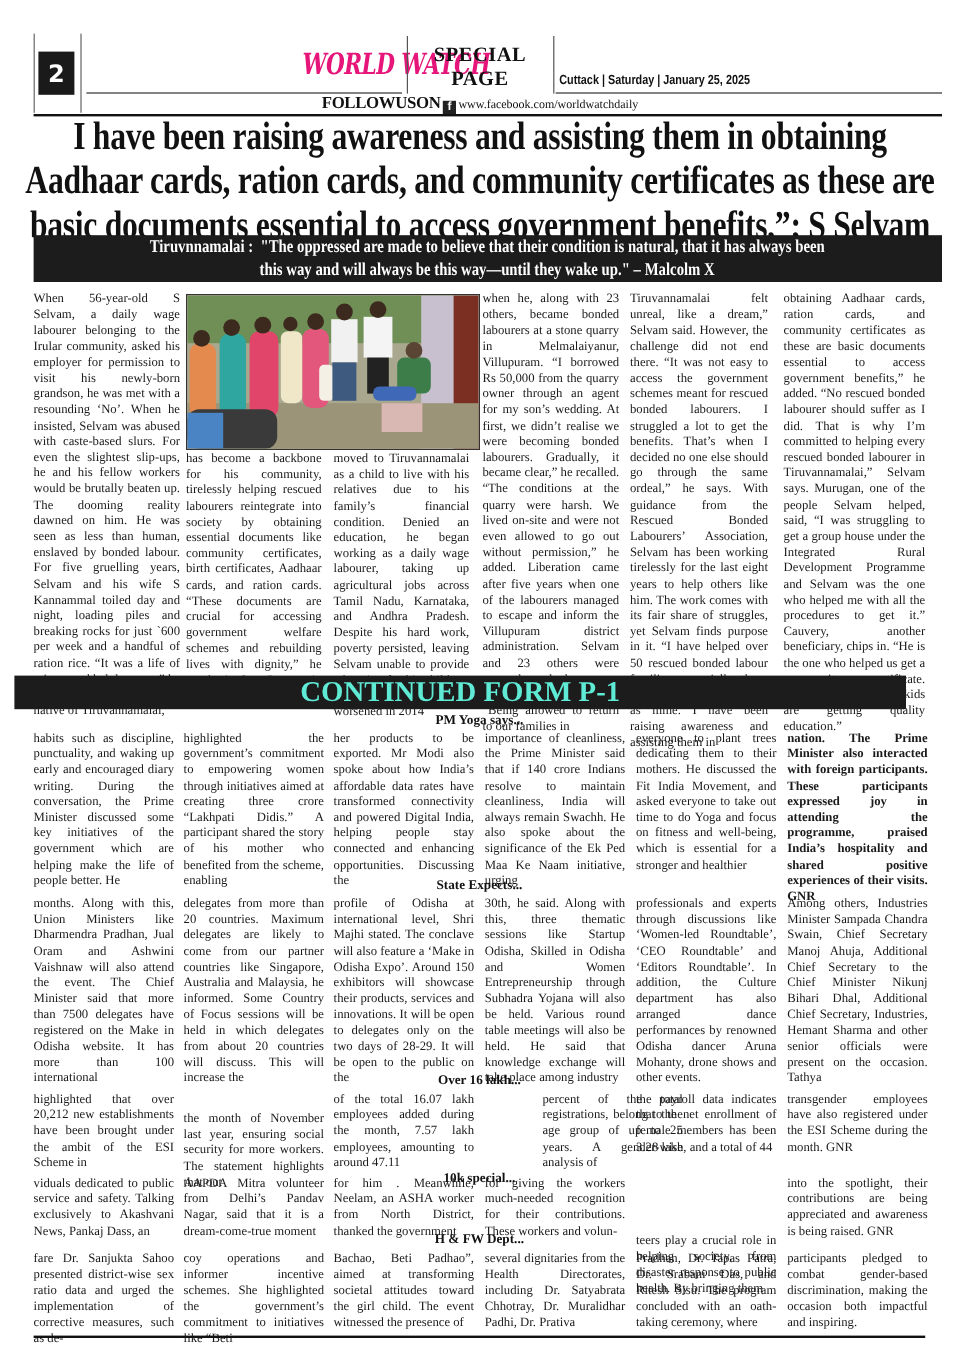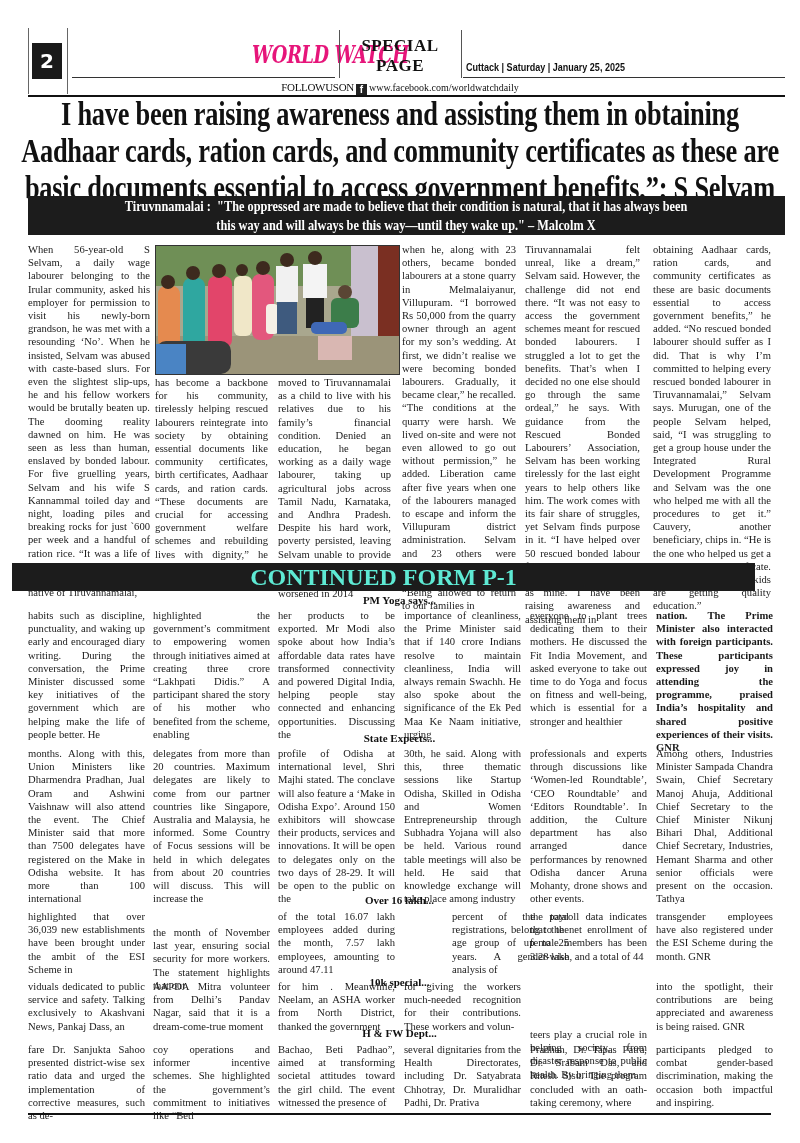--- a/index.html
+++ b/index.html
@@ -8,21 +8,21 @@
     .pagenum { position: absolute; left: 32px; top: 43px; width: 30px; height: 36px; background: #1a1a1a; color: #fff; font-family: "DejaVu Sans", sans-serif; font-weight: bold; font-size: 20px; line-height: 36px; text-align: center; }
     .pagenum-frame { position: absolute; left: 28px; top: 28px; width: 38px; height: 66px; border-left: 1px solid #666; border-right: 1px solid #666; }
     .logo { position: absolute; left: 252px; top: 40px; color: #e6157a; font-family: "DejaVu Serif", serif; font-weight: bold; font-size: 18px; letter-spacing: -0.5px; font-style: italic; transform: scaleY(1.35); transform-origin: top left; }
     .vsep1 { position: absolute; left: 339px; top: 30px; width: 1px; height: 48px; background: #555; }
     .vsep2 { position: absolute; left: 461px; top: 30px; width: 1px; height: 48px; background: #555; }
     .special { position: absolute; left: 340px; top: 36px; width: 120px; text-align: center; font-family: "Liberation Serif", serif; font-weight: bold; font-size: 17px; line-height: 20px; letter-spacing: 0.5px; }
     .dateline { position: absolute; left: 466px; top: 61px; font-family: "Liberation Sans", sans-serif; font-weight: bold; font-size: 11px; transform: scaleX(0.82); transform-origin: left; white-space: nowrap; }
     .rule-top-left { position: absolute; left: 72px; top: 77px; width: 263px; height: 1px; background: #333; }
     .rule-top-right { position: absolute; left: 463px; top: 77px; width: 322px; height: 1px; background: #333; }
     .follow { position: absolute; left: 0; top: 80px; width: 800px; text-align: center; font-family: "Liberation Serif", serif; font-size: 10px; line-height: 14px; }
-    .follow .lbl { font-size: 11px; letter-spacing: -0.3px; }
+    .follow .lbl { font-size: 14px; letter-spacing: -0.3px; font-weight: bold; }
     .fb { display: inline-block; width: 11px; height: 11px; background: #222; color: #fff; font-family: "Liberation Sans", sans-serif; font-weight: bold; font-size: 10px; line-height: 12px; text-align: center; vertical-align: -2px; margin: 0 2px; }
     .rule-main { position: absolute; left: 28px; top: 95px; width: 757px; height: 2px; background: #111; }
 
     
     .headline { position: absolute; left: 20px; top: 96px; width: 760px; text-align: center; font-family: "Liberation Serif", serif; font-weight: bold; font-size: 33px; line-height: 37px; letter-spacing: -0.3px; transform: scaleX(0.8); transform-origin: center top; width: 950px; left: -75px; }
 
     
     .quote-band { position: absolute; left: 28px; top: 196px; width: 757px; height: 39px; background: #1c1c1c; color: #fff; font-family: "Liberation Serif", serif; font-weight: bold; font-size: 15px; line-height: 19px; text-align: center; overflow: hidden; }
     .quote-band .inner { display: inline-block; width: 920px; margin-left: -82px; transform: scaleX(0.82); transform-origin: center; padding-top: 1px; }
 
@@ -123,21 +123,21 @@
 
   <div class="subhead" style="top:732px;">State Expects...</div>
   <div class="col" style="left:28px; top:747px; width:117px;">months. Along with this, Union Ministers like Dharmendra Pradhan, Jual Oram and Ashwini Vaishnaw will also attend the event. The Chief Minister said that more than 7500 delegates have registered on the Make in Odisha website. It has more than 100 international</div>
   <div class="col" style="left:153px; top:747px; width:117px;">delegates from more than 20 countries. Maximum delegates are likely to come from our partner countries like Singapore, Australia and Malaysia, he informed. Some Country of Focus sessions will be held in which delegates from about 20 countries will discuss. This will increase the</div>
   <div class="col" style="left:278px; top:747px; width:117px;">profile of Odisha at international level, Shri Majhi stated. The conclave will also feature a ‘Make in Odisha Expo’. Around 150 exhibitors will showcase their products, services and innovations. It will be open to delegates only on the two days of 28-29. It will be open to the public on the</div>
   <div class="col" style="left:404px; top:747px; width:117px;">30th, he said. Along with this, three thematic sessions like Startup Odisha, Skilled in Odisha and Women Entrepreneurship through Subhadra Yojana will also be held. Various round table meetings will also be held. He said that knowledge exchange will take place among industry</div>
   <div class="col" style="left:530px; top:747px; width:117px;">professionals and experts through discussions like ‘Women-led Roundtable’, ‘CEO Roundtable’ and ‘Editors Roundtable’. In addition, the Culture department has also arranged dance performances by renowned Odisha dancer Aruna Mohanty, drone shows and other events.</div>
   <div class="col" style="left:656px; top:747px; width:117px;">Among others, Industries Minister Sampada Chandra Swain, Chief Secretary Manoj Ahuja, Additional Chief Secretary to the Chief Minister Nikunj Bihari Dhal, Additional Chief Secretary, Industries, Hemant Sharma and other senior officials were present on the occasion. Tathya</div>
 
   <div class="subhead" style="top:894px;">Over 16 lakh...</div>
-  <div class="col" style="left:28px; top:910px; width:117px;">highlighted that over 36,039 new establishments have been brought under the ambit of the ESI Scheme in</div>
+  <div class="col" style="left:28px; top:910px; width:117px;">highlighted that over 20,212 new establishments have been brought under the ambit of the ESI Scheme in</div>
   <div class="col" style="left:153px; top:910px; width:117px;margin-top:16px;">the month of November last year, ensuring social security for more workers. The statement highlights that out</div>
   <div class="col" style="left:278px; top:910px; width:117px;">of the total 16.07 lakh employees added during the month, 7.57 lakh employees, amounting to around 47.11</div>
   <div class="col" style="left:404px; top:910px; width:117px;margin-left:48px;">percent of the total registrations, belong to the age group of up to 25 years. A gender-wise analysis of</div>
   <div class="col" style="left:530px; top:910px; width:117px;">the payroll data indicates that the net enrollment of female members has been 3.28 lakh, and a total of 44</div>
   <div class="col" style="left:656px; top:910px; width:117px;">transgender employees have also registered under the ESI Scheme during the month. GNR</div>
 
   <div class="subhead" style="top:964px;margin-top:12px;">10k special...</div>
   <div class="col" style="left:28px; top:980px; width:117px;">viduals dedicated to public service and safety. Talking exclusively to Akashvani News, Pankaj Dass, an</div>
   <div class="col" style="left:278px; top:980px; width:117px;">for him . Meanwhile, Neelam, an ASHA worker from North District, thanked the government</div>
   <div class="col" style="left:153px; top:980px; width:117px;">AAPDA Mitra volunteer from Delhi’s Pandav Nagar, said that it is a dream-come-true moment</div>

